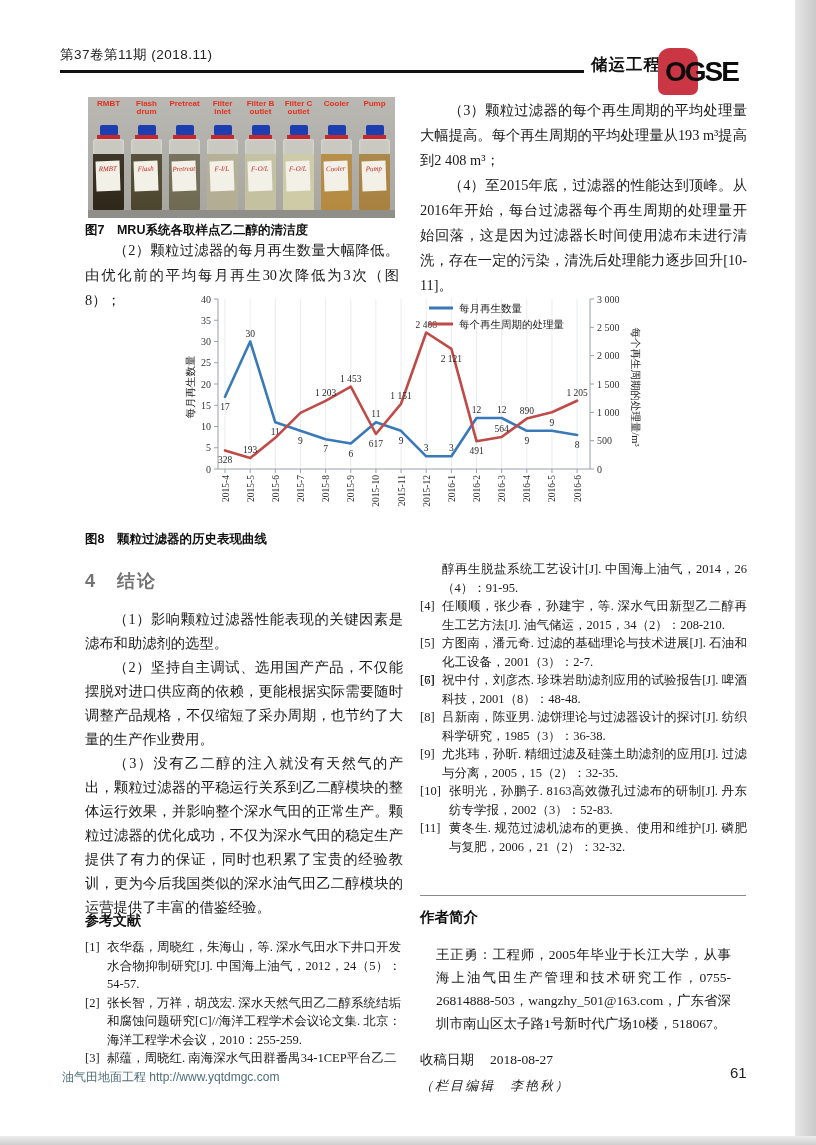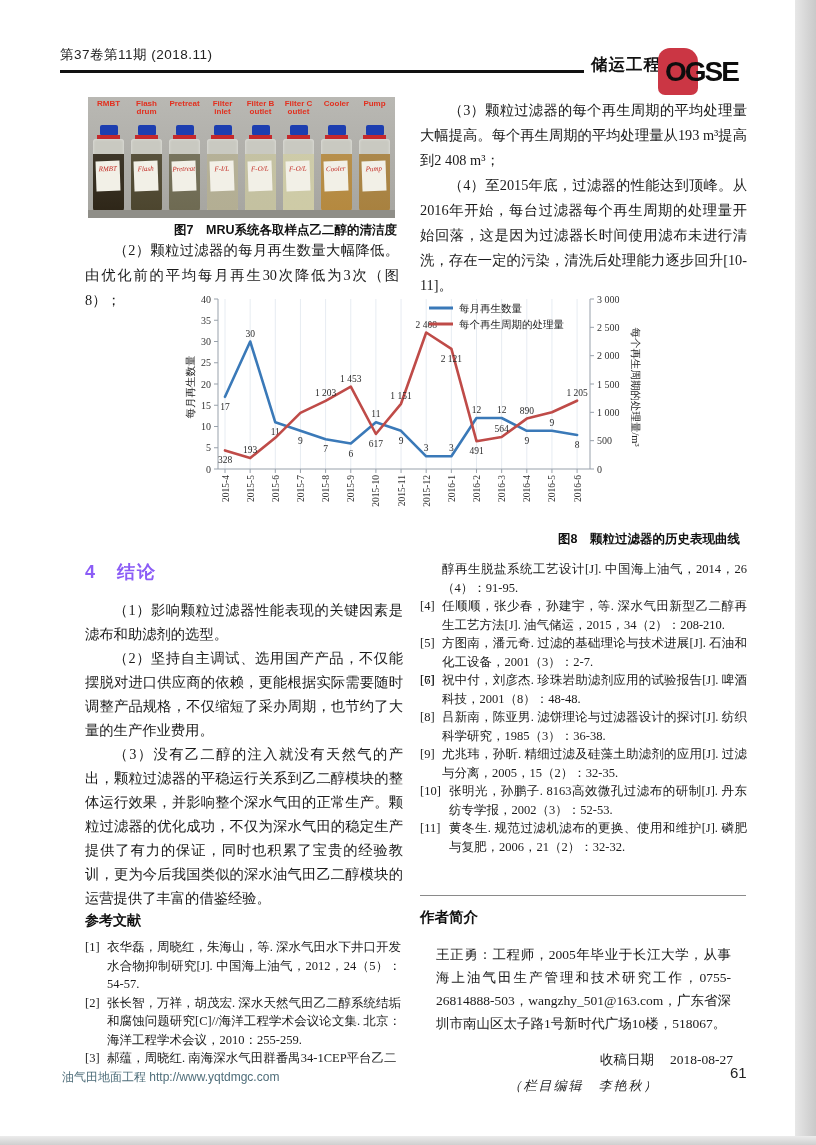--- a/index.html
+++ b/index.html
@@ -25,53 +25,53 @@
   .bottle{width:35px;display:flex;flex-direction:column;align-items:center}
   .cap{width:18px;height:10px;background:#1d3eb0;border-radius:2px 2px 1px 1px}
   .ring{width:23px;height:4px;background:#c5282c}
   .bbody{width:31px;height:73px;border-radius:3px 3px 4px 4px;position:relative;background:#c9c9c1;
          box-shadow:inset 0 0 3px rgba(255,255,255,.55)}
   .liquid{position:absolute;left:0;right:0;bottom:0;height:80%;border-radius:0 0 4px 4px}
   .patch{position:absolute;top:22px;left:3px;width:24px;height:30px;background:#f2f0e7;transform:rotate(-2deg);
          color:#c22a22;font:italic 7px/9px "Liberation Serif",serif;text-align:center;padding-top:4px;box-sizing:border-box}
   #bench{position:absolute;bottom:0;left:0;right:0;height:8px;background:#8f8e88}
 
-  .caption{font:bold 12.5px "Liberation Sans",sans-serif;text-align:right;color:#111}
+  .caption{font:bold 12.5px "Liberation Sans",sans-serif;text-align:left;color:#111}
   #cap7{left:85px;top:222px;width:312px}
   #cap8{left:85px;top:531px;width:655px}
 
   
   .para{font-size:14.3px;line-height:25px;text-align:justify;text-indent:2em;margin:0;color:#1a1a1a}
   #p-left2{left:85px;top:238px;width:314px}
   #right-top{left:420px;top:98px;width:327px}
 
   
   #chart{left:183px;top:292px;width:462px;height:248px}
   #chart svg{font-family:"Liberation Serif",serif}
 
   
   #conclusion{left:85px;top:560px;width:318px}
-  #conclusion h2{font:bold 18px "Liberation Sans",sans-serif;margin:0 0 14px;color:#8b5cf6;letter-spacing:2px}
+  #conclusion h2{font:bold 18px "Liberation Sans",sans-serif;margin:9px 0 14px;color:#737373;letter-spacing:2px}
   #conclusion .para{line-height:24px}
 
   
   .refhead{font:bold 14px "Liberation Sans",sans-serif;margin:8px 0 8px;color:#111}
   #refs-left{left:85px;top:904px;width:316px}
   #refs-right{left:420px;top:560px;width:327px}
   .ref{position:relative;padding-left:22px;font-size:12.5px;line-height:18.5px;text-align:justify;color:#1a1a1a}
   .ref .lbl{position:absolute;left:0}
 
   
   #author-divider{left:420px;top:895px;width:326px;height:1px;background:#8a8a8a}
   #author{left:420px;top:908px;width:327px}
   #author h3{font:bold 14.5px "Liberation Sans",sans-serif;margin:0 0 8px;color:#111}
   #author-bio{font-size:13.5px;line-height:23px;text-align:justify;margin:16px}
-  #received{font-size:13.5px;text-align:right;padding-right:14px;margin-top:5px}
+  #received{font-size:13.5px;padding-right:14px;margin-top:5px}
   #received span.lab{margin-right:16px}
-  #editor-note{font:italic 13px "Liberation Serif",serif;text-align:center;letter-spacing:2px;margin-top:8px;color:#222}
+  #editor-note{font:italic 13px "Liberation Serif",serif;letter-spacing:2px;margin-top:8px;color:#222}
 
   
   #footer-left{left:62px;top:1069px;font:12px "Liberation Sans",sans-serif;color:#4e6d79}
   #footer-page{left:730px;top:1064px;font:15px "Liberation Sans",sans-serif;color:#222}
 
   
   #edge-right{left:795px;top:0;width:21px;height:1145px;background:linear-gradient(to right,#e7e7e7,#c9c9c9)}
   #edge-bottom{left:0;top:1136px;width:816px;height:9px;background:linear-gradient(#ececec,#cfcfcf)}
 </style>
 </head>
@@ -317,21 +317,21 @@
   </div>
   <div class="abs" id="refs-right">
     <div id="refs-right-list">
         <div class="ref"><span class="lbl"></span><span>醇再生脱盐系统工艺设计[J]. 中国海上油气，2014，26（4）：91-95.</span></div>
         <div class="ref"><span class="lbl">[4]</span><span>任顺顺，张少春，孙建宇，等. 深水气田新型乙二醇再生工艺方法[J]. 油气储运，2015，34（2）：208-210.</span></div>
         <div class="ref"><span class="lbl">[5]</span><span>方图南，潘元奇. 过滤的基础理论与技术进展[J]. 石油和化工设备，2001（3）：2-7.</span></div>
         <div class="ref"><span class="lbl">[6]</span></div>
         <div class="ref"><span class="lbl">[7]</span><span>祝中付，刘彦杰. 珍珠岩助滤剂应用的试验报告[J]. 啤酒科技，2001（8）：48-48.</span></div>
         <div class="ref"><span class="lbl">[8]</span><span>吕新南，陈亚男. 滤饼理论与过滤器设计的探讨[J]. 纺织科学研究，1985（3）：36-38.</span></div>
         <div class="ref"><span class="lbl">[9]</span><span>尤兆玮，孙昕. 精细过滤及硅藻土助滤剂的应用[J]. 过滤与分离，2005，15（2）：32-35.</span></div>
-        <div class="ref" style="padding-left: 29px;"><span class="lbl">[10]</span><span>张明光，孙鹏子. 8163高效微孔过滤布的研制[J]. 丹东纺专学报，2002（3）：52-53.</span></div>
+        <div class="ref" style="padding-left: 29px;"><span class="lbl">[10]</span><span>张明光，孙鹏子. 8163高效微孔过滤布的研制[J]. 丹东纺专学报，2002（3）：52-83.</span></div>
         <div class="ref" style="padding-left: 29px;"><span class="lbl">[11]</span><span>黄冬生. 规范过滤机滤布的更换、使用和维护[J]. 磷肥与复肥，2006，21（2）：32-32.</span></div>
       </div>
   </div>
 
   <div class="abs" id="author-divider"></div>
   <div class="abs" id="author">
     <h3>作者简介</h3>
     <p id="author-bio">王正勇：工程师，2005年毕业于长江大学，从事海上油气田生产管理和技术研究工作，0755-26814888-503，wangzhy_501@163.com，广东省深圳市南山区太子路1号新时代广场10楼，518067。</p>
     <div id="received">
       <span class="lab">收稿日期</span><span>2018-08-27</span>

